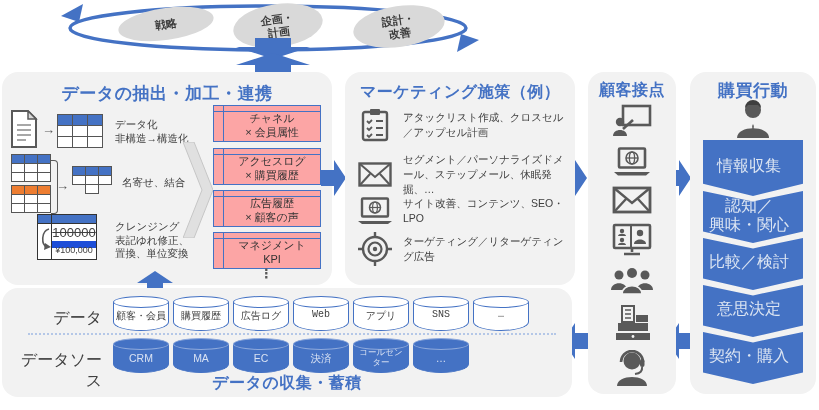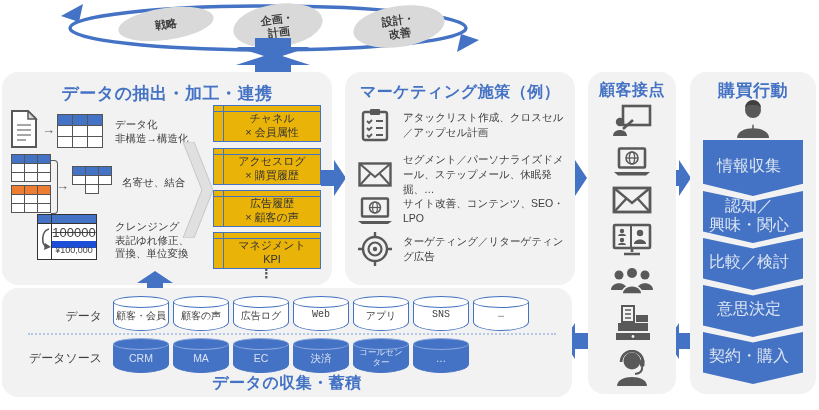--- a/index.html
+++ b/index.html
@@ -28,21 +28,21 @@
   .bracket { position:absolute; width:6px; border:1.5px solid #595959; border-left:none; border-radius:0 4px 4px 0; }
 
   .ytable { position:absolute; width:60px; height:46px; background:#fff; border:1.5px solid #333; box-sizing:border-box; }
   .ytable .hd { height:8px; background:#4472C4; border-bottom:1px solid #333; }
   .ytable .vline { position:absolute; left:13px; top:0; bottom:0; border-left:1px solid #333; }
   .ytable .v1 { position:absolute; left:14px; right:0; top:9px; height:17px; border-bottom:7px solid #1d4ed8;
     font-size:13px; display:flex; align-items:center; justify-content:center; text-decoration:line-through; }
   .ytable .v2 { position:absolute; left:14px; right:0; top:27px; bottom:0; font-size:9px;
     display:flex; align-items:center; justify-content:center; text-align:right; line-height:1.1; }
 
-  .combo { position:absolute; left:211px; width:108px; height:37px; background:#eab308;
+  .combo { position:absolute; left:211px; width:108px; height:37px; background:#fca5a5;
     border:1.5px solid #4472C4; box-sizing:border-box; display:flex; align-items:center; justify-content:center;
     text-align:center; font-size:11px; line-height:1.25; color:#333; padding:5px 0 0 10px; }
   .combo::before { content:""; position:absolute; left:0; right:0; top:5px; border-top:1px solid #4472C4; }
   .combo::after  { content:""; position:absolute; top:0; bottom:0; left:9px; border-left:1px solid #4472C4; }
 
   
   .mk-item { position:absolute; left:12px; right:8px; display:flex; align-items:center; gap:10px; }
   .mk-icon { flex:none; width:36px; display:flex; justify-content:center; }
   .mk-text { font-size:10.5px; line-height:1.45; color:#404040; }
 
@@ -63,21 +63,21 @@
     border:1.5px solid #4472C4; box-sizing:border-box; background:#fff; }
   .cyl .body { position:absolute; top:6px; left:0; width:100%; bottom:0; box-sizing:border-box;
     border:1.5px solid #4472C4; border-top:none; border-radius:0 0 28px 28px / 0 0 9px 9px; background:#fff; }
   .cyl .lbl { position:absolute; left:0; right:0; top:13px; text-align:center; font-size:10px; color:#404040; }
   .cyl.blue .top { background:#4472C4; border-color:#8FAADC; }
   .cyl.blue .body { background:#4472C4; border-color:#4472C4; }
   .cyl.blue .lbl { color:#D9E2F3; font-size:10.5px; top:14px; }
   .cyl.blue .lbl.small2 { font-size:8.5px; line-height:1.15; top:10px; padding:0 4px; }
   .cylrow { position:absolute; left:111px; display:flex; gap:4px; }
   .dotline { position:absolute; left:26px; right:16px; top:45px; border-top:2px dotted #B4C7E7; }
-  .rowlabel { position:absolute; left:8px; width:92px; text-align:right; font-size:12px; color:#404040; }
+  .rowlabel { position:absolute; left:8px; width:92px; text-align:right; font-size:16px; color:#404040; }
 </style>
 </head>
 <body>
 
 <div id="canvas">
 
   <svg class="abs" style="left:55px; top:0; width:430px; height:58px;" viewBox="0 0 430 58">
     <ellipse cx="213" cy="28" rx="198" ry="22" fill="none" stroke="#4472C4" stroke-width="3.5"></ellipse>
     <polygon points="6,16 28,4 24,22" fill="#4472C4"></polygon>
     <polygon points="424,40 402,52 406,34" fill="#4472C4"></polygon>
@@ -374,21 +374,21 @@
 
     <div class="cylrow" style="top:8px;font-family:Liberation Mono, monospace;">
       <div class="cyl">
           <div class="body"></div>
           <div class="top"></div>
           <div class="lbl">顧客・会員</div>
         </div>
       <div class="cyl">
           <div class="body"></div>
           <div class="top"></div>
-          <div class="lbl">顧客の声</div>
+          <div class="lbl">購買履歴</div>
         </div>
       <div class="cyl">
           <div class="body"></div>
           <div class="top"></div>
           <div class="lbl">広告ログ</div>
         </div>
       <div class="cyl">
           <div class="body"></div>
           <div class="top"></div>
           <div class="lbl">Web</div>

